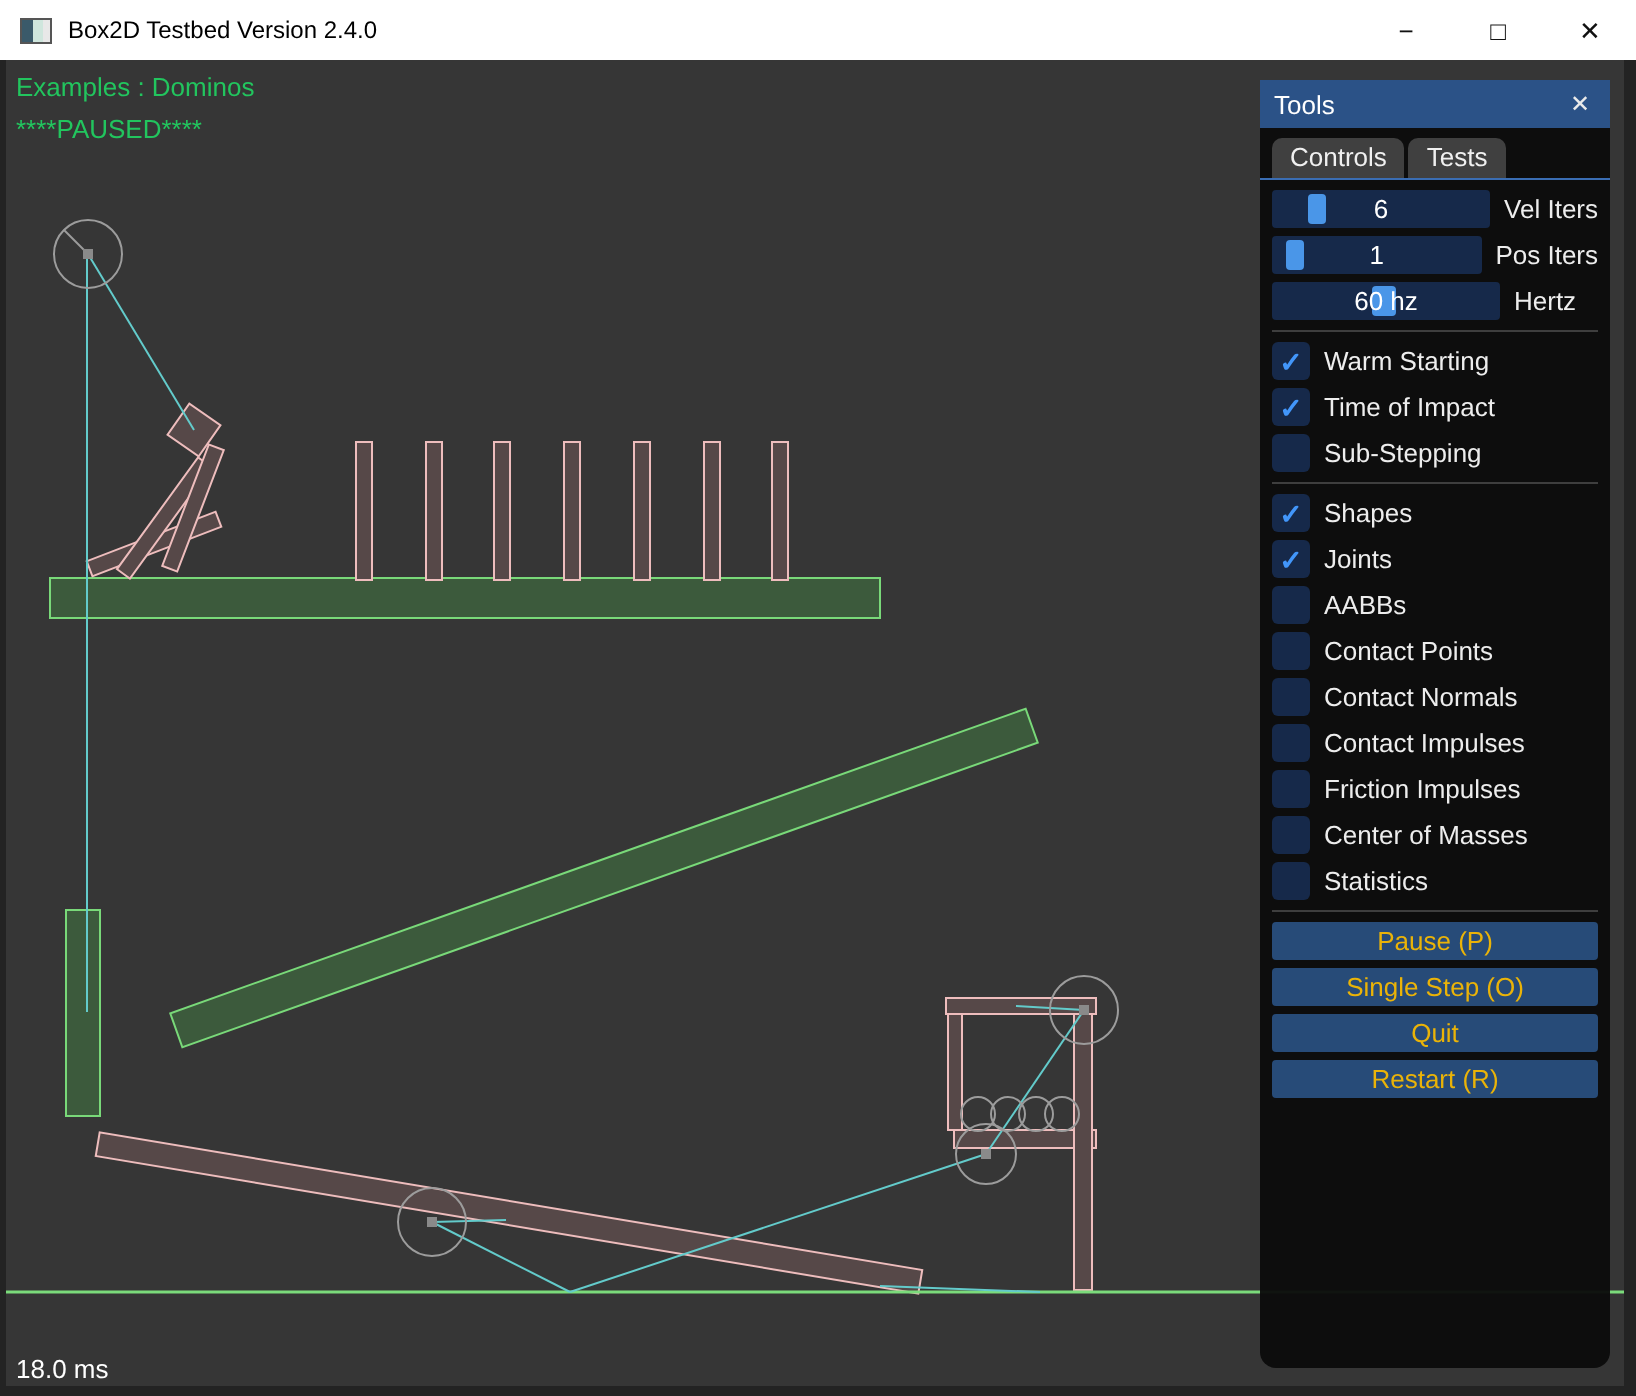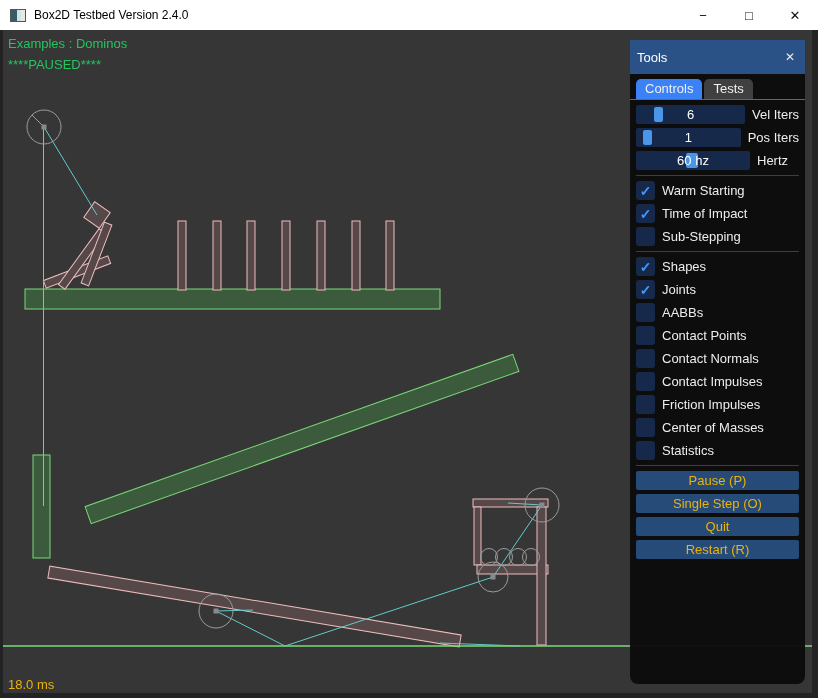--- a/index.html
+++ b/index.html
@@ -17,34 +17,34 @@
   .win-btn { width:46px; height:30px; display:flex; align-items:center; justify-content:center;
              font-size:13px; color:#111; cursor:default; }
 
   
   .canvas { position:absolute; left:3px; top:30px; width:809px; height:663px;
             background:#363636; overflow:hidden; }
   .canvas svg { position:absolute; left:0; top:0; }
   .hud { position:absolute; font-size:13px; color:#22c55e; z-index:1; }
   .hud.example { left:5px; top:6px; }
   .hud.paused  { left:5px; top:27px; }
-  .hud.ms      { left:5px; top:647px; color:#eab308; }
+  .hud.ms      { left:5px; top:647px; color:#ffffff; }
 
   
   .panel { position:absolute; left:627px; top:10px; width:175px; height:644px;
            background:rgba(11,11,11,0.96); border-radius:0 0 8px 8px; z-index:2;
            color:#ededed; font-size:13px; }
-  .panel-title { height:34px; background:#2b5287; display:flex; align-items:center;
+  .panel-title { height:24px; background:#2b5287; display:flex; align-items:center;
                  padding:0 7px; color:#fff; border-radius:0; }
   .panel-title .pt-label { flex:1; }
   .panel-close { width:16px; height:16px; display:flex; align-items:center; justify-content:center;
                  color:#eaeaea; font-size:12px; }
   .tabbar { display:flex; gap:2px; padding:5px 6px 0 6px; }
   .tab { padding:2px 9px 3px 9px; border-radius:5px 5px 0 0; background:#404040; color:#f0f0f0; }
-  .tab.active { background:#3b82f6; }
+  .tab.active { background:#404040; }
   .tabline { height:1px; background:#3a6db3; }
   .panel-body { padding:5px 6px 0 6px; }
 
   .srow { display:flex; align-items:center; height:19px; margin-bottom:4px; }
   .track { position:relative; width:114px; height:19px; background:#16294a; border-radius:2px; }
   .grab { position:absolute; top:2px; height:15px; background:#4a96e8; border-radius:2px; }
   .sval { position:absolute; left:0; top:0; width:100%; height:100%; display:flex;
           align-items:center; justify-content:center; color:#fff; }
   .slbl { margin-left:7px; white-space:nowrap; }
 

